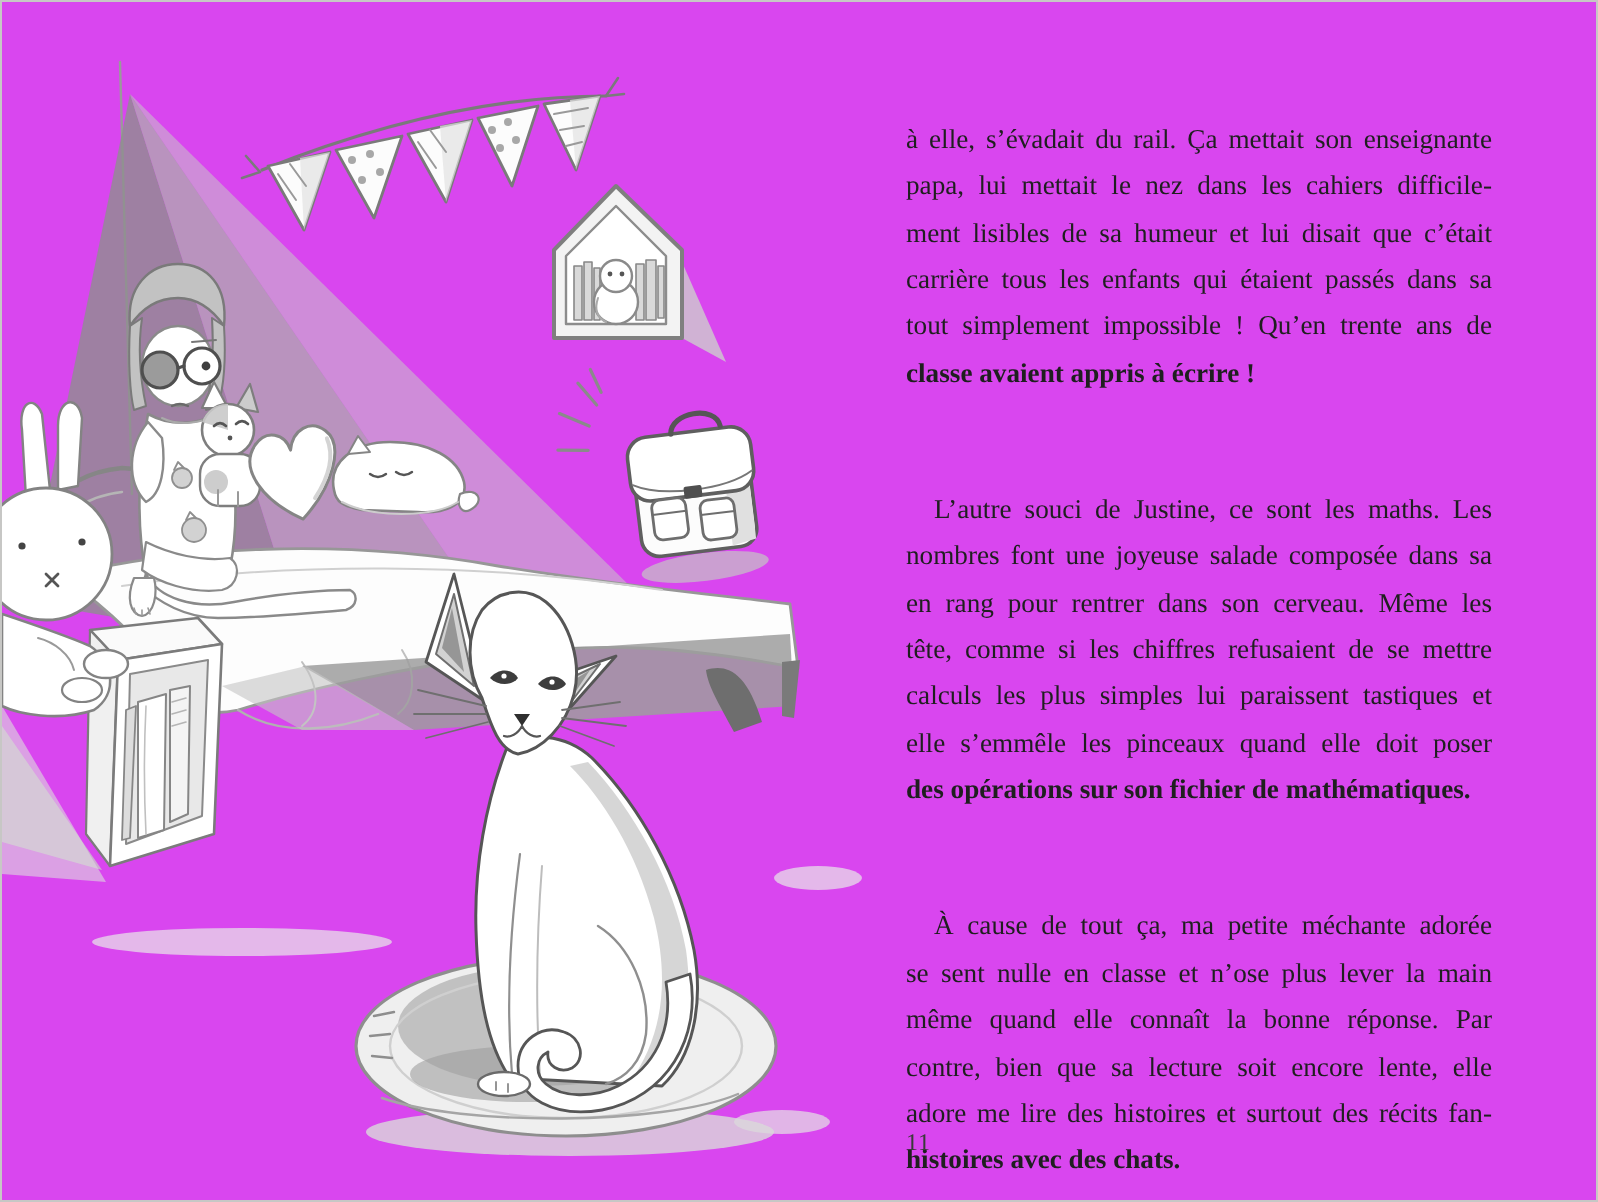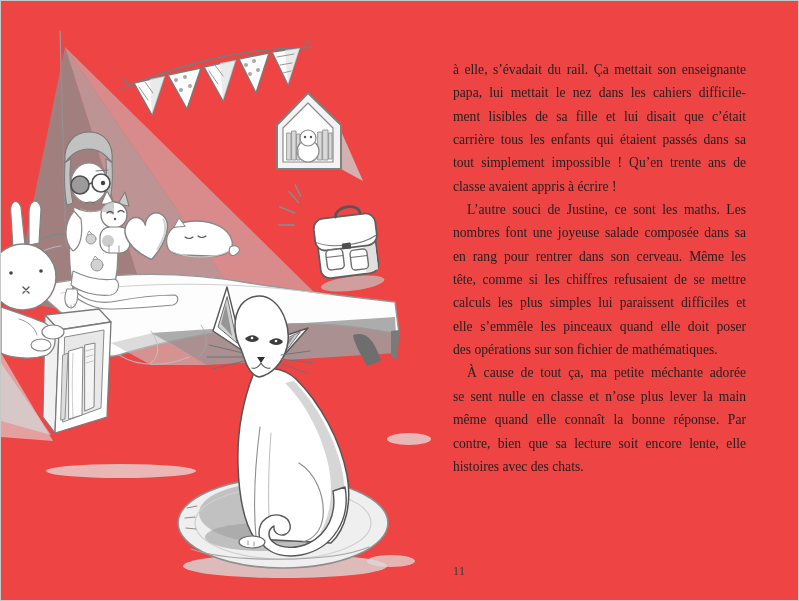--- a/index.html
+++ b/index.html
@@ -1,23 +1,23 @@
 <!DOCTYPE html>
 <html><head>
 <meta charset="utf-8">
 <style>
   html,body{margin:0;padding:0;background:#ffffff;}
-  .stage{position:relative;width:797px;height:599px;border:1px solid #c7c7c5;background:#ef4444;
+  .stage{position:relative;width:797px;height:599px;border:1px solid #c7c7c5;background:#d946ef;
          overflow:hidden;font-family:"Liberation Serif", serif;}
   .illus{position:absolute;left:0;top:0;}
   .text-col{position:absolute;left:452px;top:57px;width:293px;color:#1f1f1f;
             font-size:13.6px;line-height:23.35px;}
   .jl{text-align:justify;text-align-last:justify;-moz-text-align-last:justify;}
-  .jl.last{text-align-last:left;-moz-text-align-last:left;}
-  .jl.ind{text-indent:14px;}
+  .jl.last{text-align-last:left;font-weight:bold;-moz-text-align-last:left;}
+  .jl.ind{text-indent:14px;margin-top:45px;}
   .page-number{position:absolute;left:452px;top:563px;width:293px;text-align:left;
                font-size:12px;color:#3a3a3a;letter-spacing:.5px;}
 </style>
 </head>
 <body>
 
 <div class="stage">
 
   <svg class="illus" width="440" height="601" viewBox="0 0 440 601" stroke-linecap="round" stroke-linejoin="round" aria-label="Pencil drawing of a bedroom: a girl with glasses sits cross-legged on her bed with a cat plush, a heart pillow and a sleeping cat plush; a bunting garland and a house-shaped shelf with a little bird hang on the wall; a school satchel with emphasis rays sits at the foot of the bed; a Miffy-like bunny leans on a bedside cube full of books; a slender cat sits on a round floor cushion.">
 
@@ -242,37 +242,38 @@
           <path d="M280,354 L309,350 M280,358 L312,362 M279,362 L306,372"></path>
         </g>
       </g>
     </g>
   </svg>
 
   <div class="text-col">
     <div>
       <div class="jl">à elle, s’évadait du rail. Ça mettait son enseignante</div>
       <div class="jl">papa, lui mettait le nez dans les cahiers difficile-</div>
-      <div class="jl">ment lisibles de sa fille et lui disait que c’était</div>
+      <div class="jl">ment lisibles de sa humeur et lui disait que c’était</div>
       <div class="jl">carrière tous les enfants qui étaient passés dans sa</div>
       <div class="jl">tout simplement impossible ! Qu’en trente ans de</div>
       <div class="jl last">classe avaient appris à écrire !</div>
     </div>
     <div>
       <div class="jl ind">L’autre souci de Justine, ce sont les maths. Les</div>
       <div class="jl">nombres font une joyeuse salade composée dans sa</div>
       <div class="jl">en rang pour rentrer dans son cerveau. Même les</div>
       <div class="jl">tête, comme si les chiffres refusaient de se mettre</div>
-      <div class="jl">calculs les plus simples lui paraissent difficiles et</div>
+      <div class="jl">calculs les plus simples lui paraissent tastiques et</div>
       <div class="jl">elle s’emmêle les pinceaux quand elle doit poser</div>
       <div class="jl last">des opérations sur son fichier de mathématiques.</div>
     </div>
     <div>
       <div class="jl ind">À cause de tout ça, ma petite méchante adorée</div>
       <div class="jl">se sent nulle en classe et n’ose plus lever la main</div>
       <div class="jl">même quand elle connaît la bonne réponse. Par</div>
       <div class="jl">contre, bien que sa lecture soit encore lente, elle</div>
+      <div class="jl">adore me lire des histoires et surtout des récits fan-</div>
       <div class="jl last">histoires avec des chats.</div>
     </div>
   </div>
 
   <div class="page-number">11</div>
 </div>
 
 </body></html>

